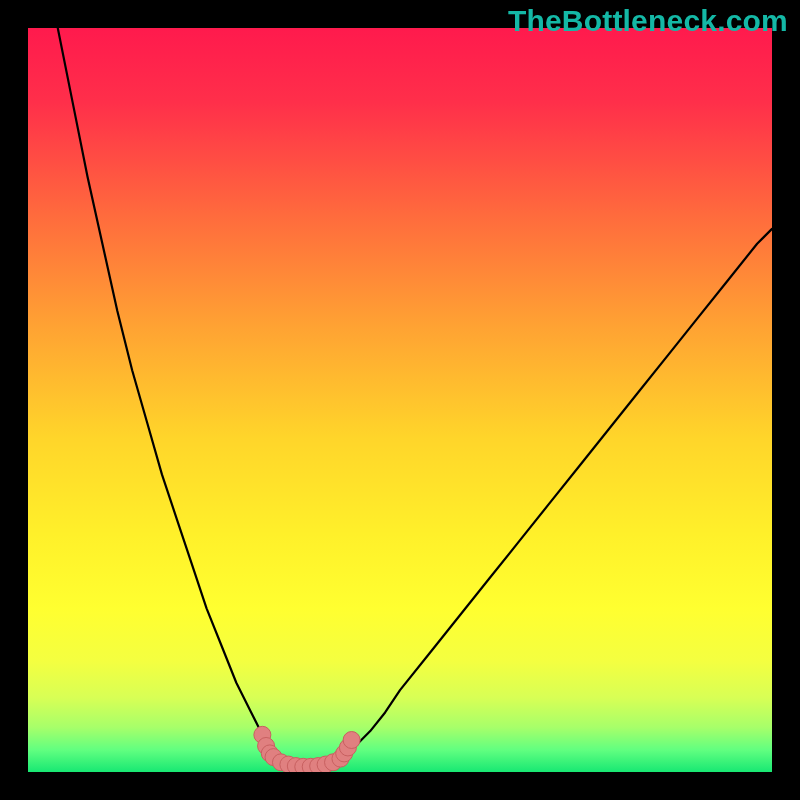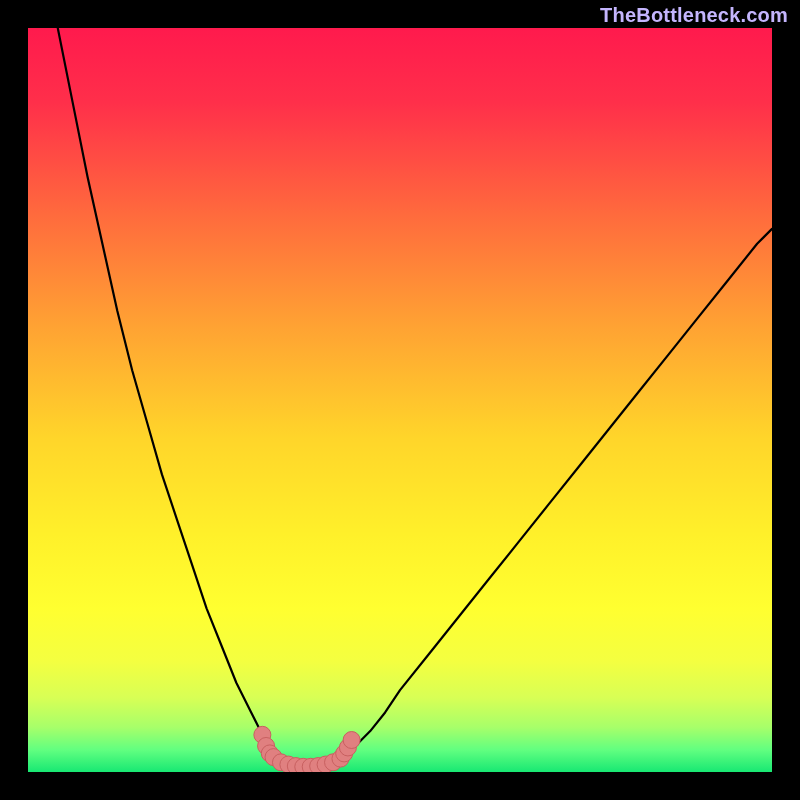--- a/index.html
+++ b/index.html
@@ -14,23 +14,23 @@
   .frame {
     position: relative;
     width: 800px;
     height: 800px;
     background: #000000;
   }
   .watermark {
     position: absolute;
     top: 4px;
     right: 12px;
-    font-size: 20px;
+    font-size: 30px;
     font-weight: 600;
-    color: #c4b5fd;
+    color: #14b8a6;
     letter-spacing: 0.2px;
     z-index: 10;
   }
   .plot {
     position: absolute;
     left: 28px;
     top: 28px;
     width: 744px;
     height: 744px;
     overflow: hidden;

